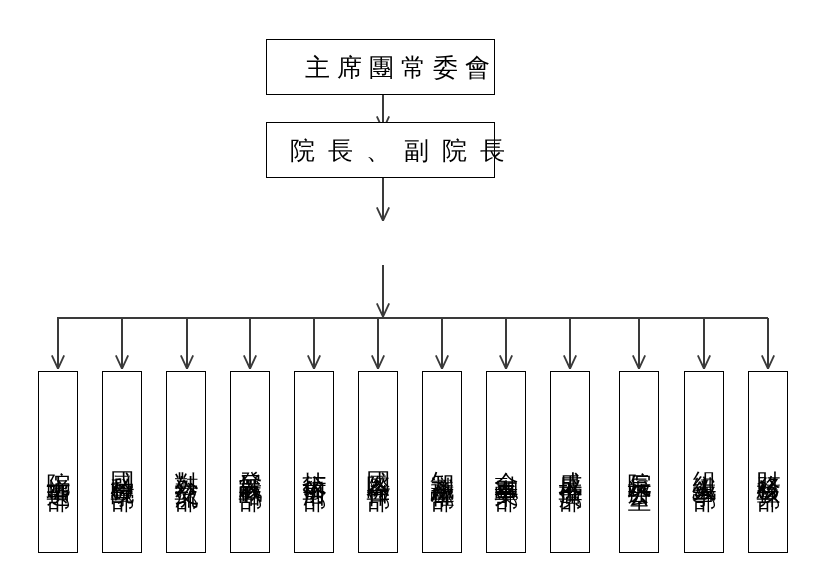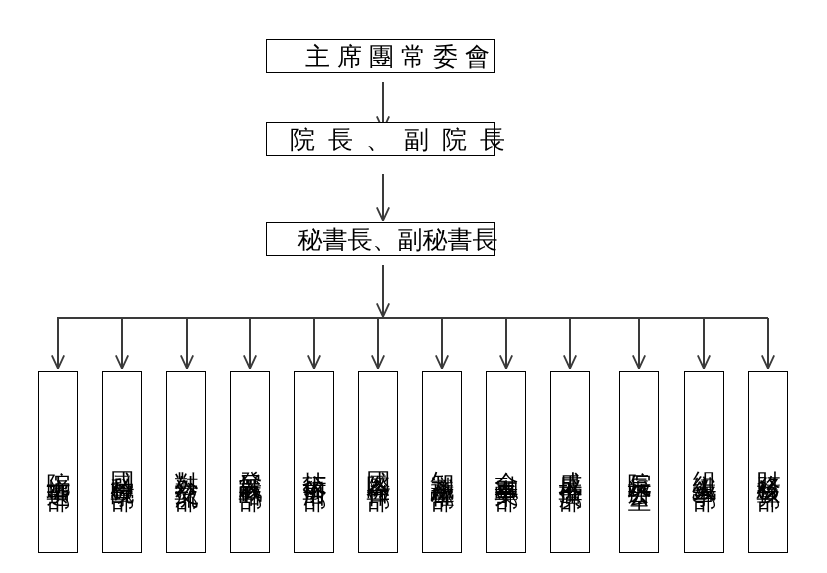--- a/index.html
+++ b/index.html
@@ -35,21 +35,21 @@
     color: #000000;
     display: flex;
     align-items: center;
     justify-content: center;
     z-index: 2;
   }
   
   .node.top {
     left: 266px;
     width: 229px;
-    height: 34px;
+    height: 56px;
     font-size: 25px;
     line-height: 1;
     white-space: nowrap;
     padding-left: 34px;
   }
   .node.top .label {
     display: block;
     text-align: center;
   }
   .node.lvl1 { top: 39px; }
@@ -109,23 +109,20 @@
     <line x1="704" y1="318" x2="704" y2="368" stroke="#3a3a3a" stroke-width="2" marker-end="url(#arrow)"></line>
     <line x1="768" y1="318" x2="768" y2="368" stroke="#3a3a3a" stroke-width="2" marker-end="url(#arrow)"></line>
   </svg>
 
   <div class="node top lvl1">
     <span class="label">主席團常委會</span>
   </div>
   <div class="node top lvl2">
     <span class="label">院長、副院長</span>
   </div>
-  <div class="node top lvl3">
-    <span class="label">秘書長、副秘書長</span>
-  </div>
 
   <div class="node dept" style="left:38px">
     <span class="label">院士增選部</span>
   </div>
   <div class="node dept" style="left:102px">
     <span class="label">國科院學部</span>
   </div>
   <div class="node dept" style="left:166px">
     <span class="label">對外交流部</span>
   </div>

